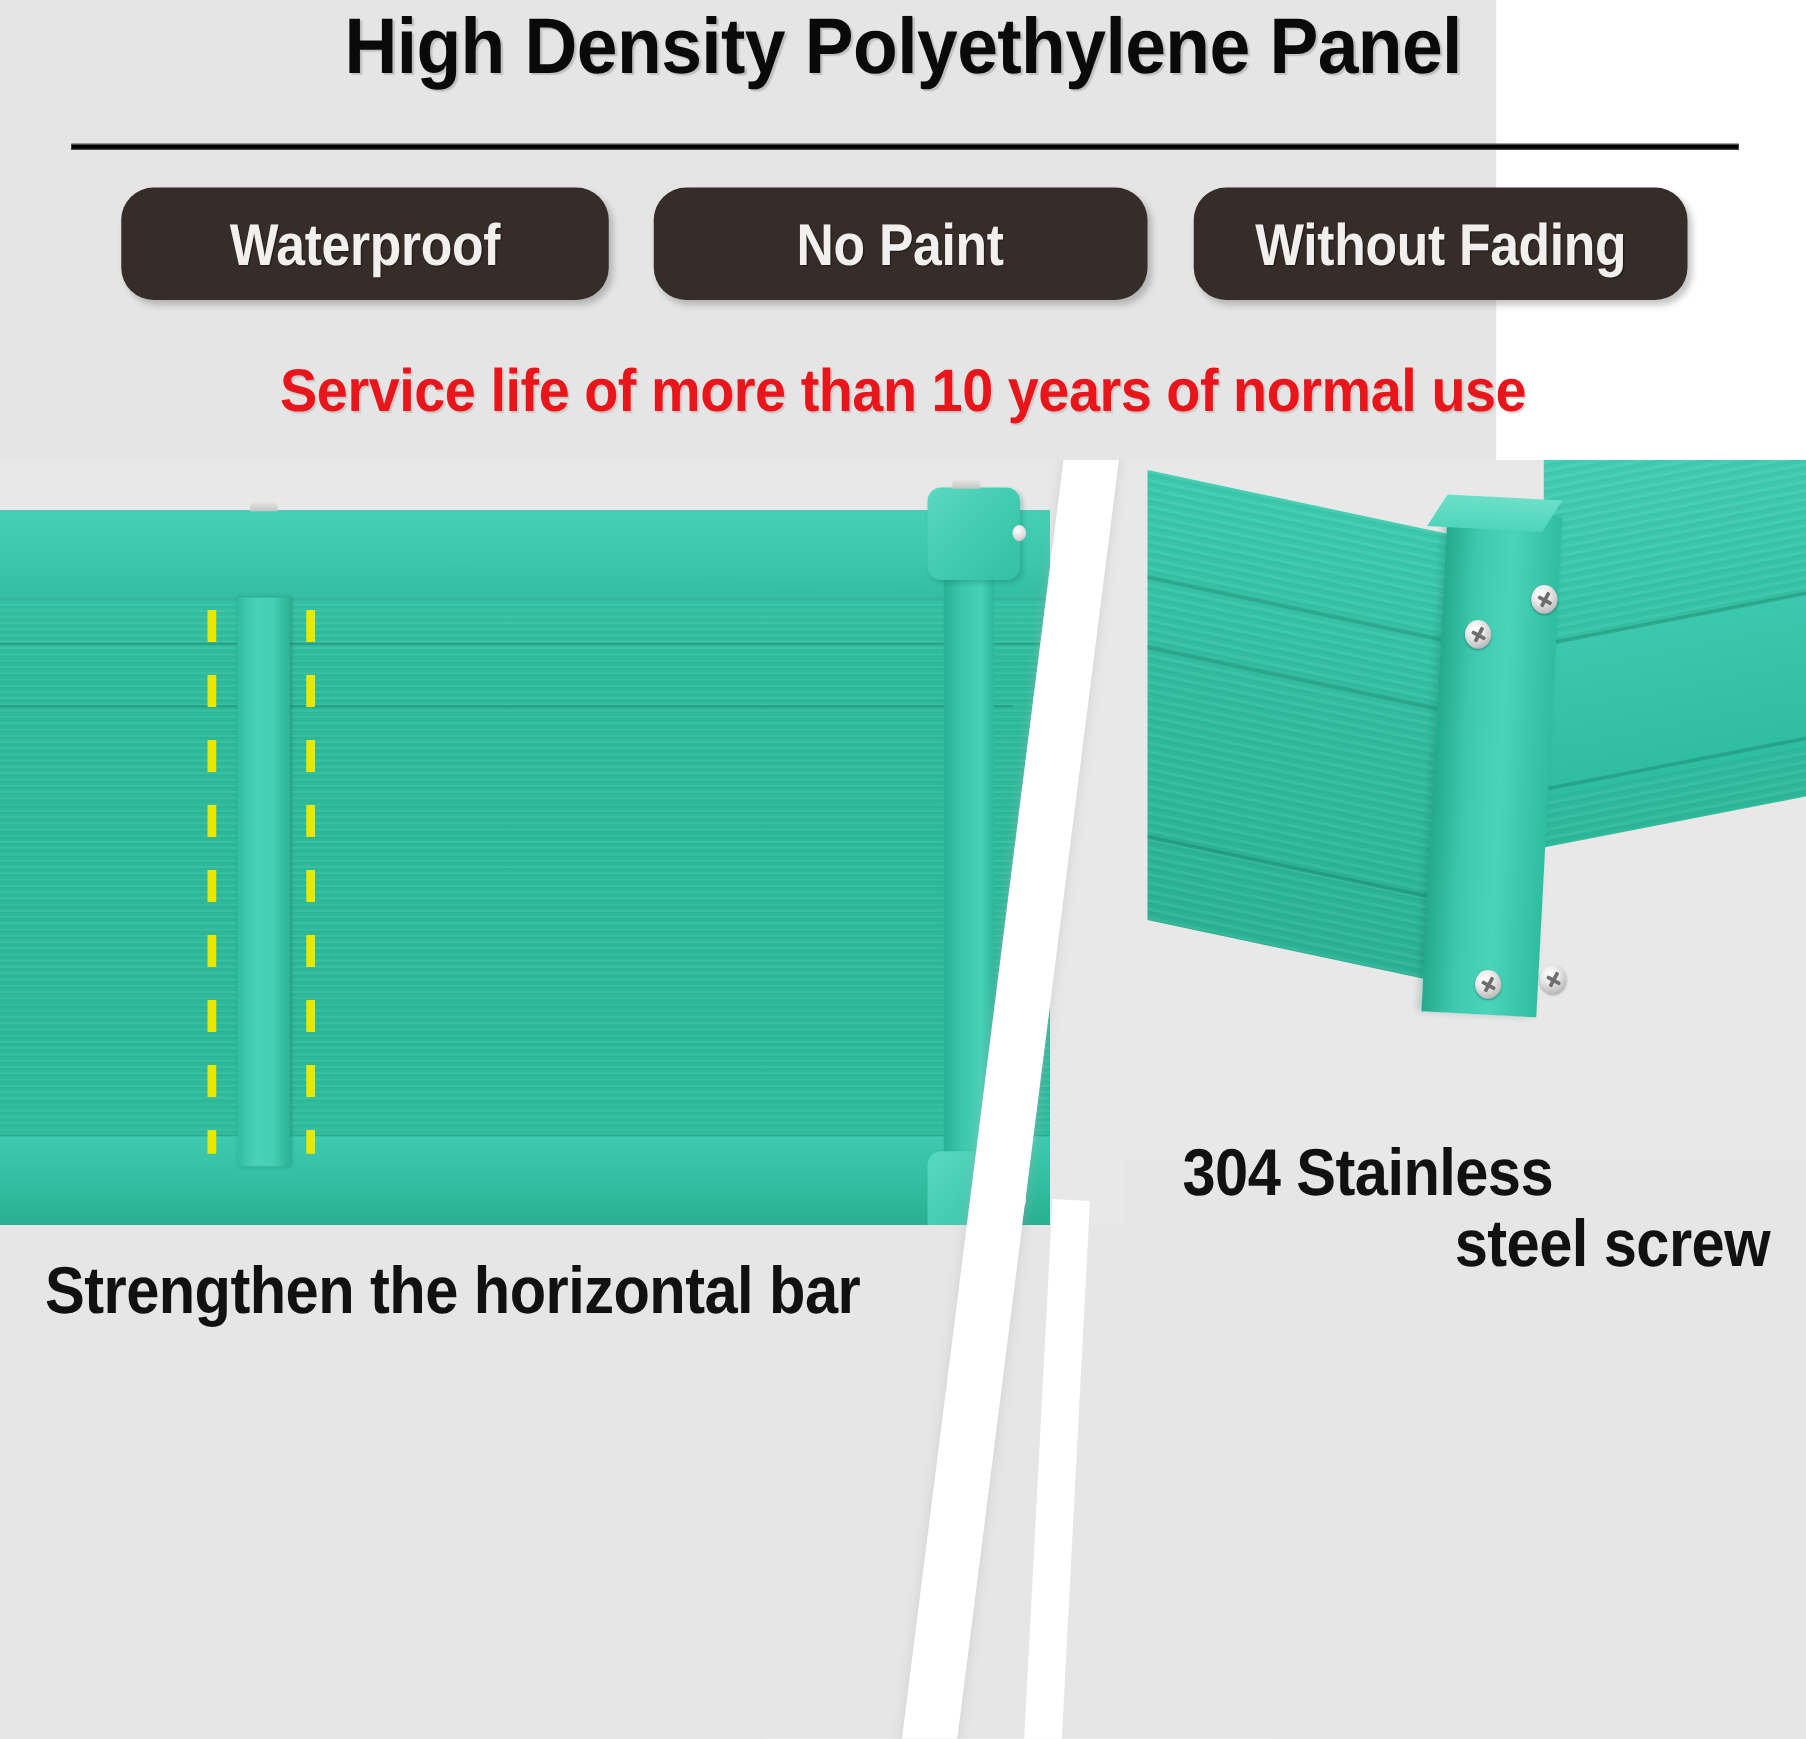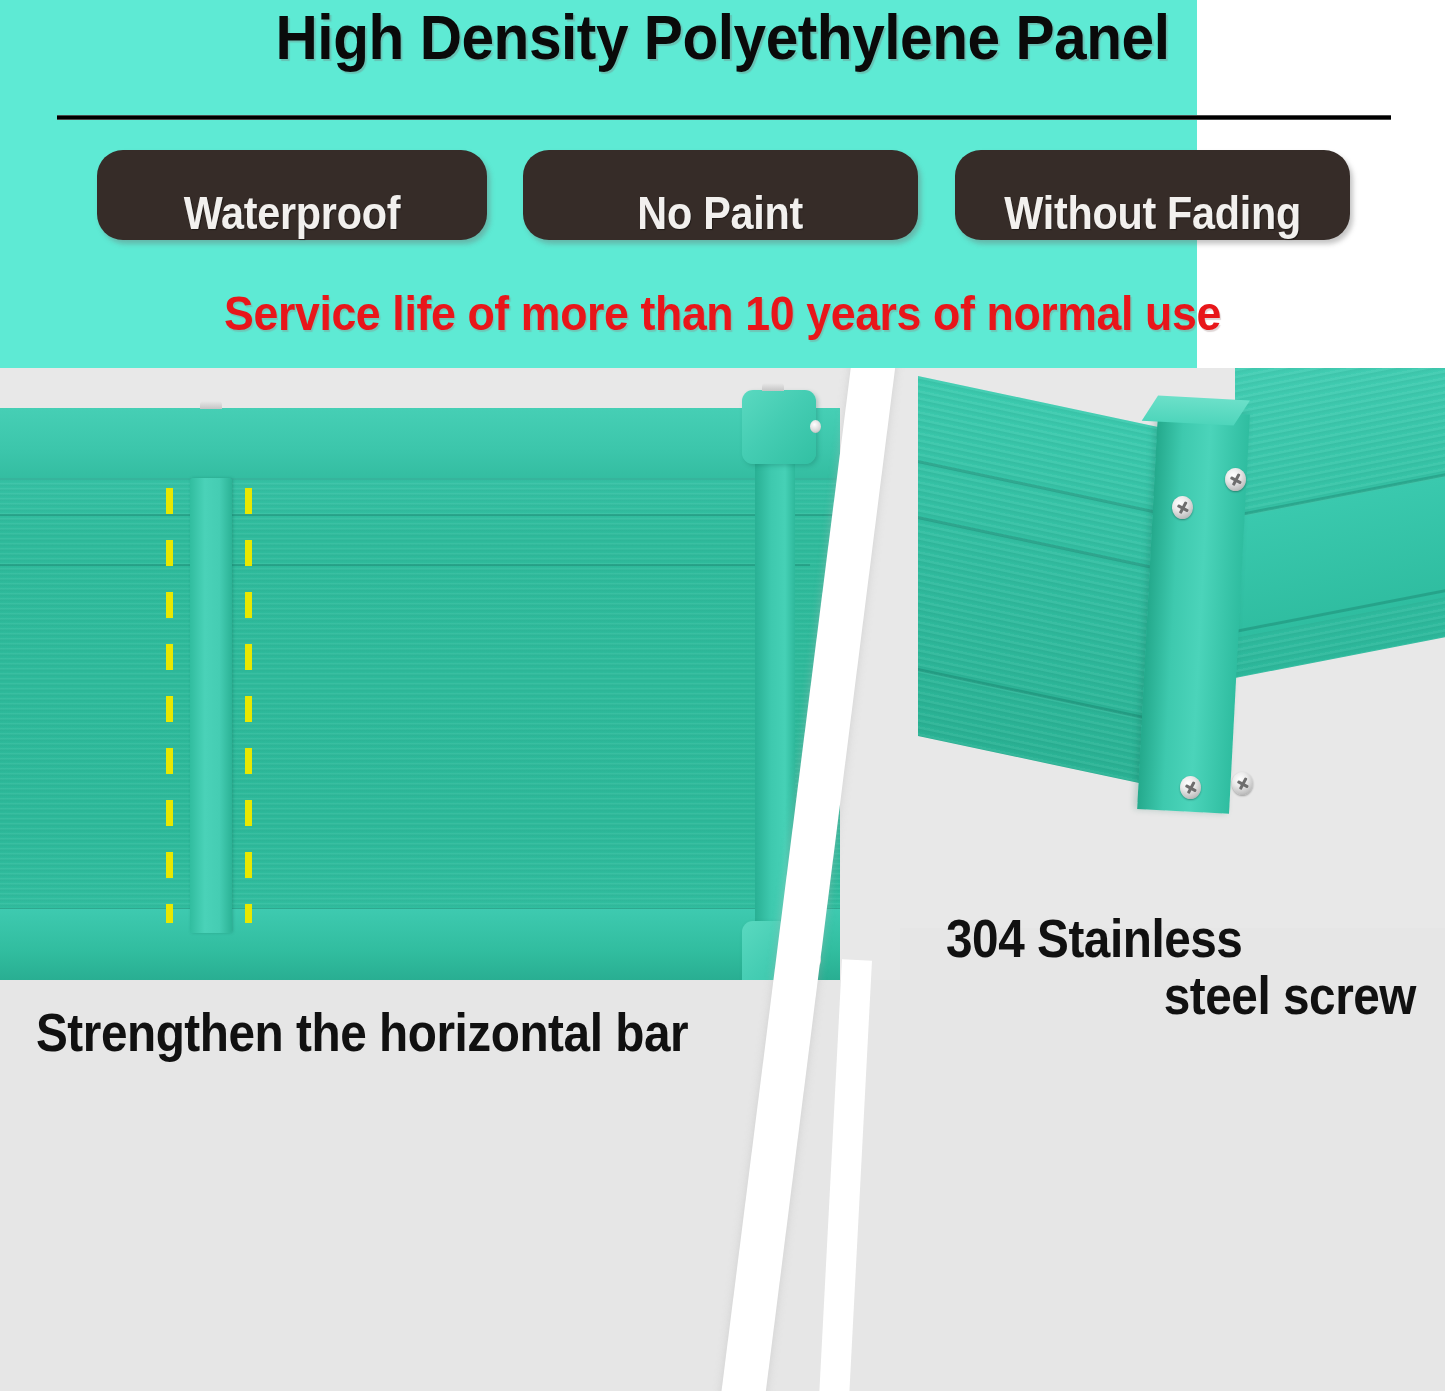--- a/index.html
+++ b/index.html
@@ -5,21 +5,21 @@
   * { margin:0; padding:0; box-sizing:border-box; }
   html,body { width:1445px; height:1391px; }
   body {
     background:#ffffff;
     font-family:"Liberation Sans", sans-serif;
     overflow:hidden;
     position:relative;
   }
 
   
-  #header { position:absolute; left:0; top:0; width:1197px; height:368px; background:#5eead4; }
+  #header { position:absolute; left:0; top:0; width:1197px; height:368px; background:#e5e5e5; }
 
   #page-title {
     position:absolute; left:0; top:4px; width:1445px;
     text-align:center;
     font-size:63px;
     font-weight:bold;
     font-stretch:condensed;
     letter-spacing:-0.5px;
     color:#0a0a0a;
     line-height:1.05;
@@ -36,21 +36,21 @@
   }
 
   #badge-row {
     position:absolute; left:0; top:150px; width:1445px; height:95px;
   }
   .badge {
     position:absolute; top:0; height:90px;
     background:#362c28;
     border-radius:26px;
     box-shadow:3px 4px 5px rgba(110,110,110,0.40);
-    display:flex; align-items:flex-end; justify-content:center;
+    display:flex; align-items:center; justify-content:center;
   }
   .badge-label {
     color:#f2f0ee;
     font-size:47px;
     font-weight:bold;
     font-stretch:condensed;
     letter-spacing:-0.3px;
     transform:scaleX(0.88);
     white-space:nowrap;
     text-shadow:1px 1px 1px rgba(0,0,0,0.45);

